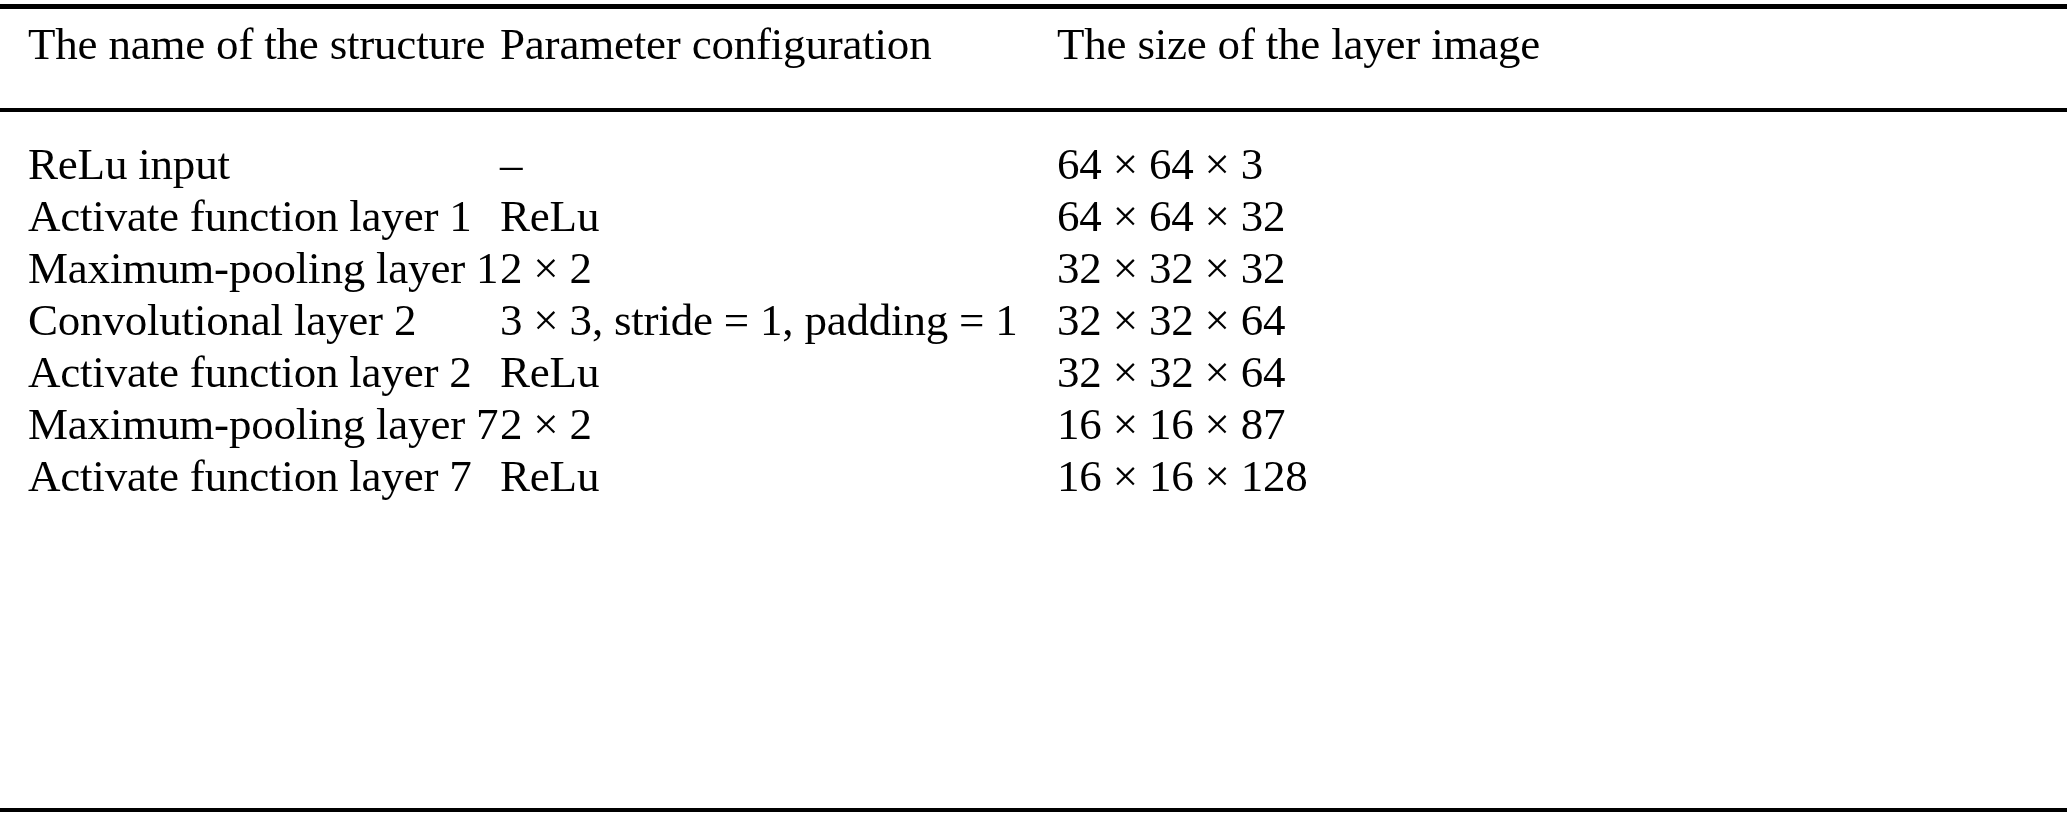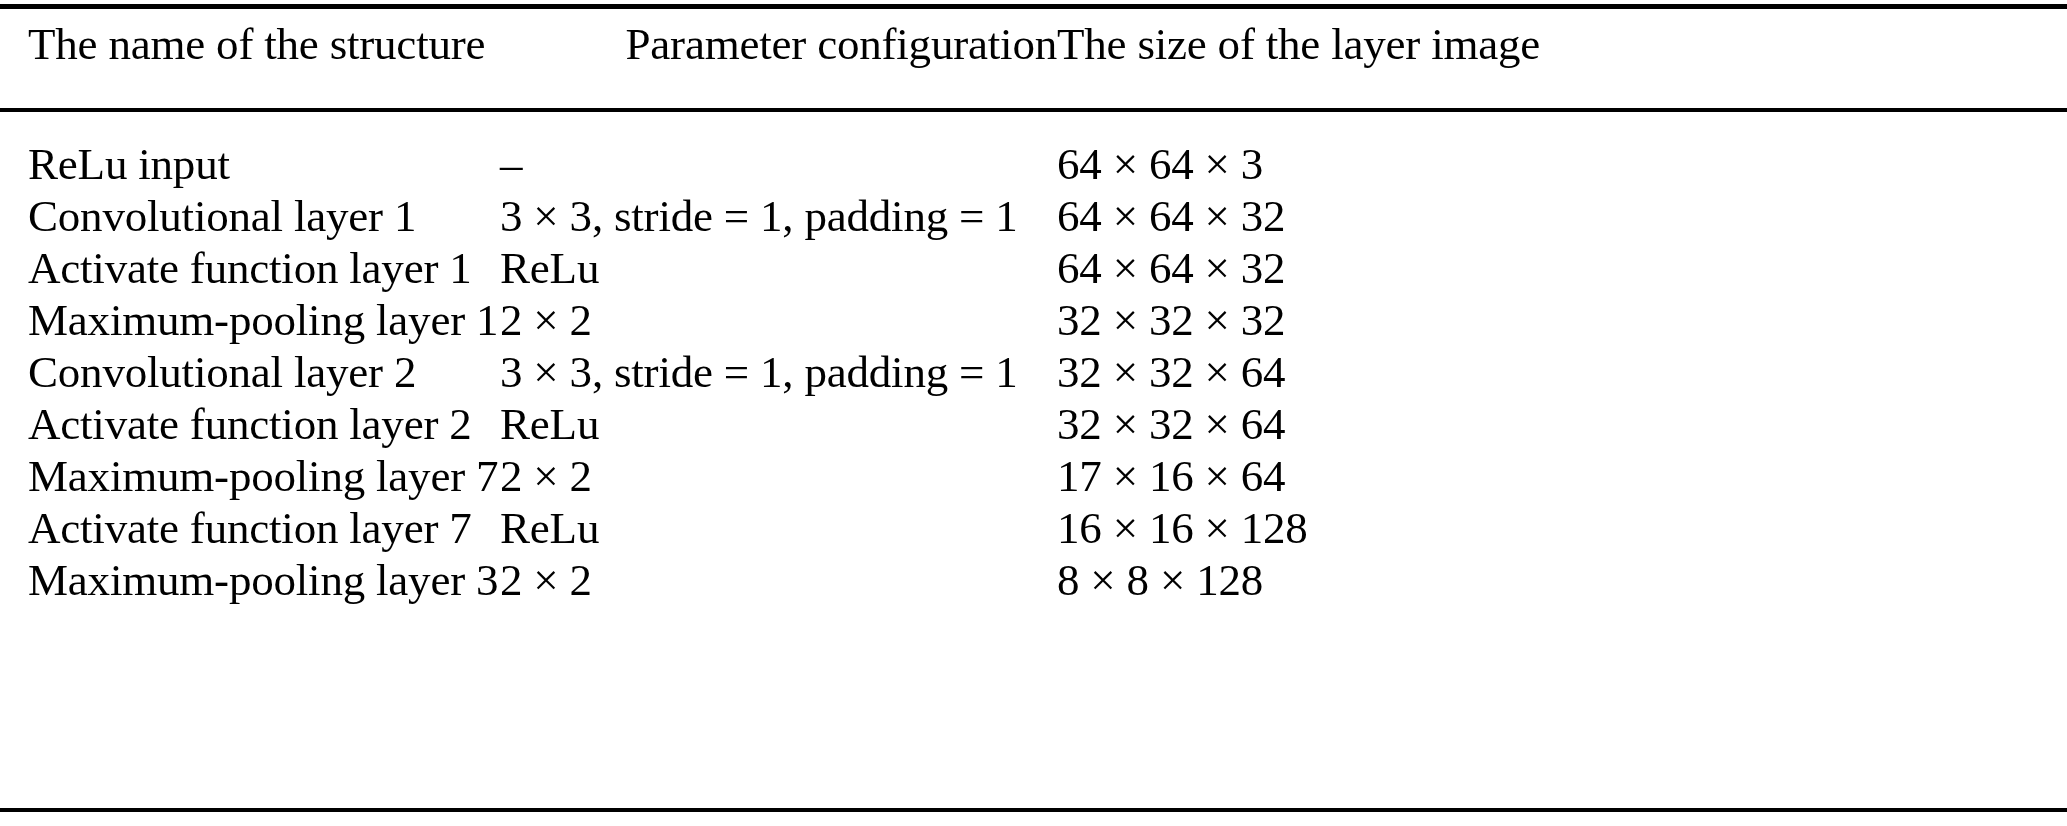--- a/index.html
+++ b/index.html
@@ -60,21 +60,21 @@
   }
   table.data-table thead tr { height: 104px; }
   table.data-table tbody tr { height: 52px; }
   table.data-table tbody tr.first-body-row td { padding-top: 16px; }
 
   .cell-pad-1 { padding-left: 28px !important; }
   .cell-pad-2 { padding-left: 0px !important; }
   .cell-pad-3 { padding-left: 0px !important; }
 
   thead th.h1 { padding-left: 28px; }
-  thead th.h2 { padding-left: 0px; text-align: right; }
+  thead th.h2 { padding-left: 0px; }
   thead th.h3 { padding-left: 0px; }
 </style>
 </head>
 <body>
 
 <div class="table-wrap">
 
   <div class="rule rule-top"></div>
   <div class="rule rule-header"></div>
   <div class="rule rule-bottom"></div>
@@ -92,25 +92,20 @@
         <th class="h3">The size of the layer image</th>
       </tr>
     </thead>
     <tbody>
       <tr class="first-body-row">
         <td class="cell-pad-1">ReLu input</td>
         <td class="cell-pad-2">–</td>
         <td class="cell-pad-3">64 × 64 × 3</td>
       </tr>
       <tr>
-        <td class="cell-pad-1">Convolutional layer 1</td>
-        <td class="cell-pad-2">3 × 3, stride = 1, padding = 1</td>
-        <td class="cell-pad-3">64 × 64 × 32</td>
-      </tr>
-      <tr>
         <td class="cell-pad-1">Activate function layer 1</td>
         <td class="cell-pad-2">ReLu</td>
         <td class="cell-pad-3">64 × 64 × 32</td>
       </tr>
       <tr>
         <td class="cell-pad-1">Maximum-pooling layer 1</td>
         <td class="cell-pad-2">2 × 2</td>
         <td class="cell-pad-3">32 × 32 × 32</td>
       </tr>
       <tr>
@@ -119,28 +114,23 @@
         <td class="cell-pad-3">32 × 32 × 64</td>
       </tr>
       <tr>
         <td class="cell-pad-1">Activate function layer 2</td>
         <td class="cell-pad-2">ReLu</td>
         <td class="cell-pad-3">32 × 32 × 64</td>
       </tr>
       <tr>
         <td class="cell-pad-1">Maximum-pooling layer 7</td>
         <td class="cell-pad-2">2 × 2</td>
-        <td class="cell-pad-3">17 × 16 × 64</td>
+        <td class="cell-pad-3">16 × 16 × 87</td>
       </tr>
       <tr>
         <td class="cell-pad-1">Activate function layer 7</td>
         <td class="cell-pad-2">ReLu</td>
         <td class="cell-pad-3">16 × 16 × 128</td>
-      </tr>
-      <tr>
-        <td class="cell-pad-1">Maximum-pooling layer 3</td>
-        <td class="cell-pad-2">2 × 2</td>
-        <td class="cell-pad-3">8 × 8 × 128</td>
       </tr>
     </tbody>
   </table>
 
 </div>
 
 </body></html>

